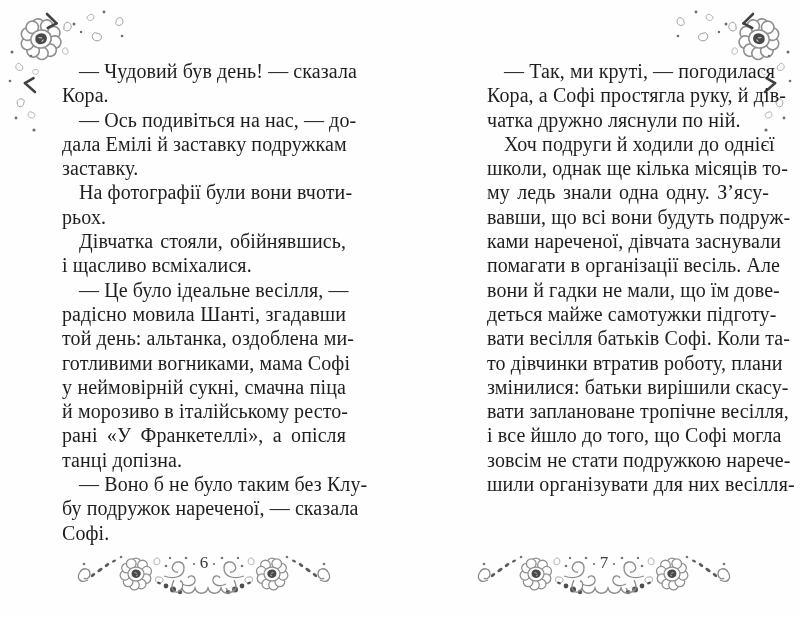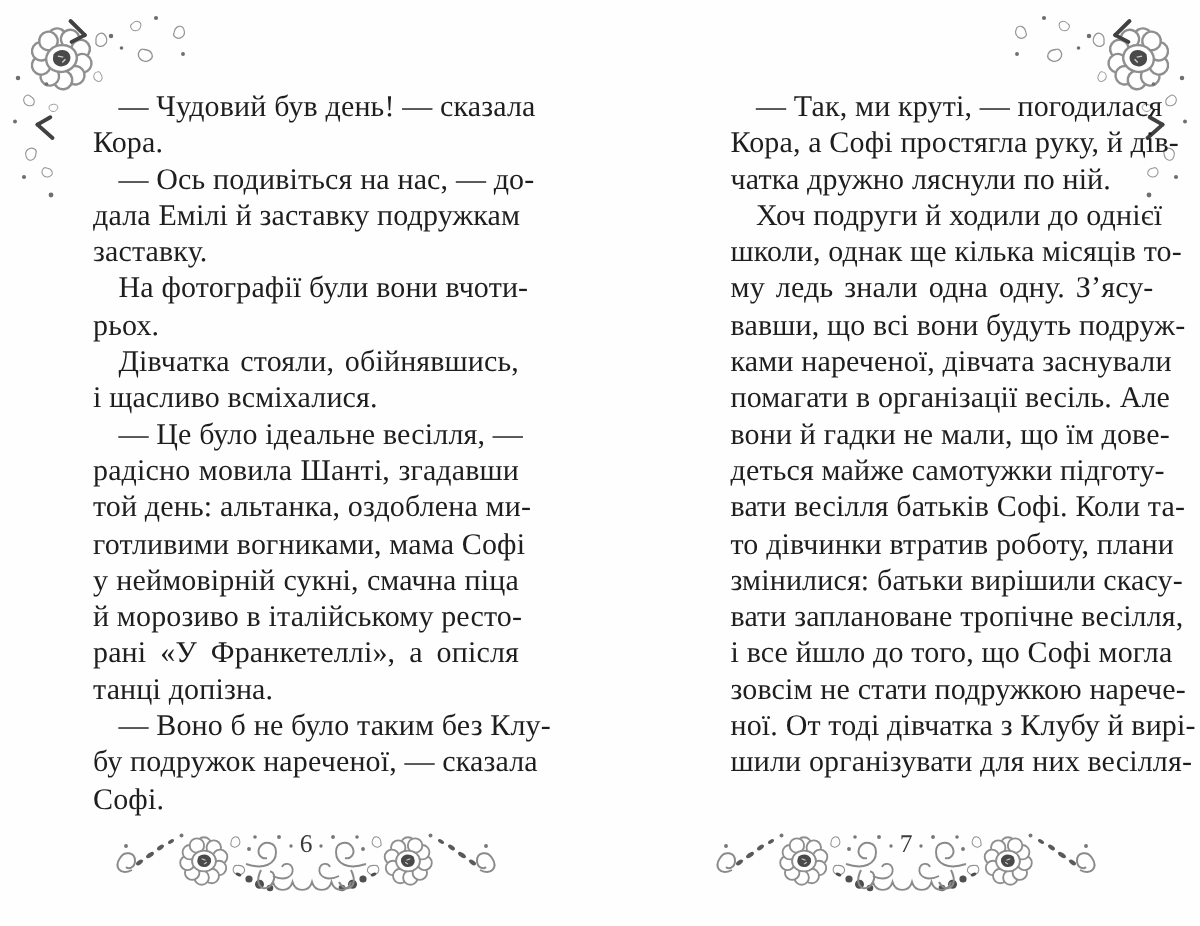--- a/index.html
+++ b/index.html
@@ -172,21 +172,20 @@
       <div class="line">ками нареченої, дівчата заснували</div>
       <div class="line">помагати в організації весіль. Але</div>
       <div class="line">вони й гадки не мали, що їм дове-</div>
       <div class="line">деться майже самотужки підготу-</div>
       <div class="line">вати весілля батьків Софі. Коли та-</div>
       <div class="line">то дівчинки втратив роботу, плани</div>
       <div class="line">змінилися: батьки вирішили скасу-</div>
       <div class="line">вати заплановане тропічне весілля,</div>
       <div class="line">і все йшло до того, що Софі могла</div>
       <div class="line">зовсім не стати подружкою нарече-</div>
-      <div class="line">ної. От тоді дівчатка з Клубу й вирі-</div>
       <div class="line">шили організувати для них весілля-</div>
     </div>
 
   <svg class="footer-orn left" viewBox="0 0 260 46">
     <use href="#footer-flourish"></use>
   </svg>
   <span class="pagenum left">6</span>
 
   <svg class="footer-orn right" viewBox="0 0 260 46">
     <use href="#footer-flourish"></use>

